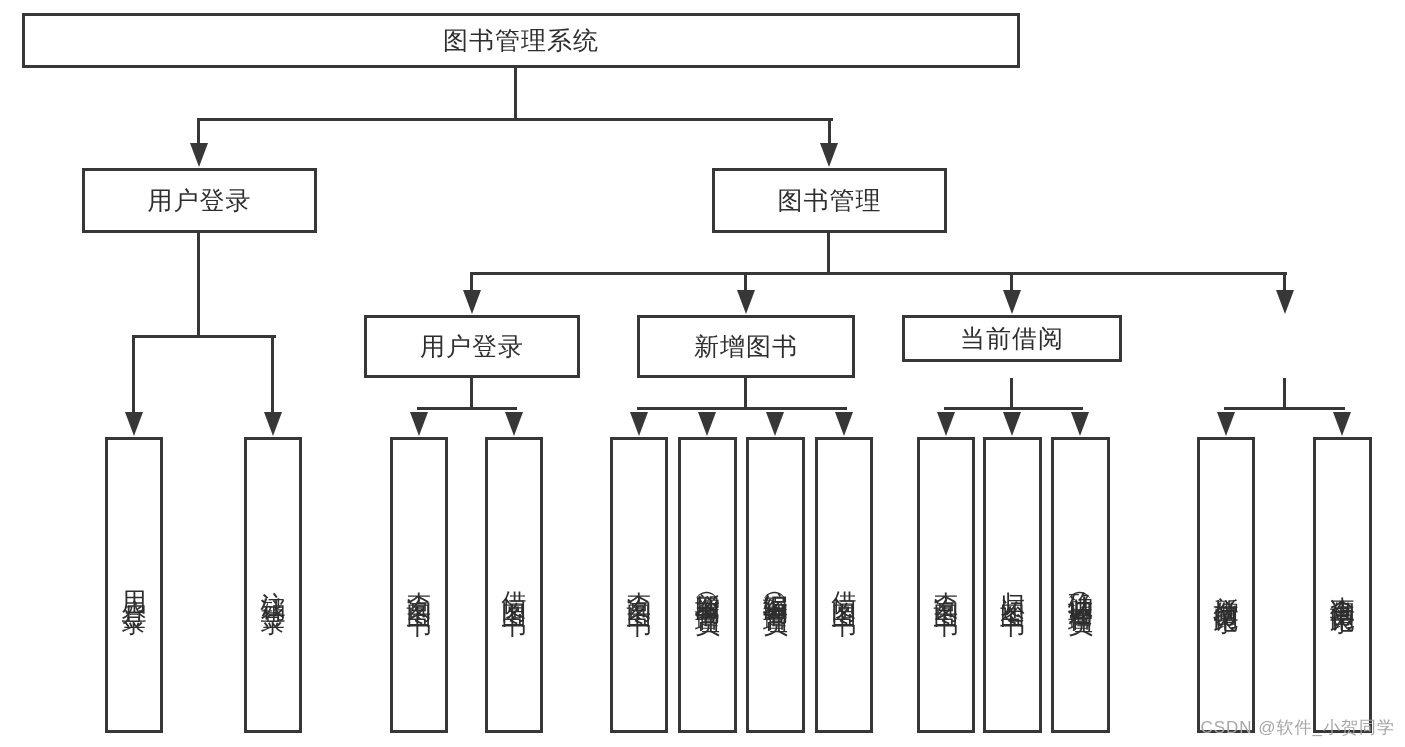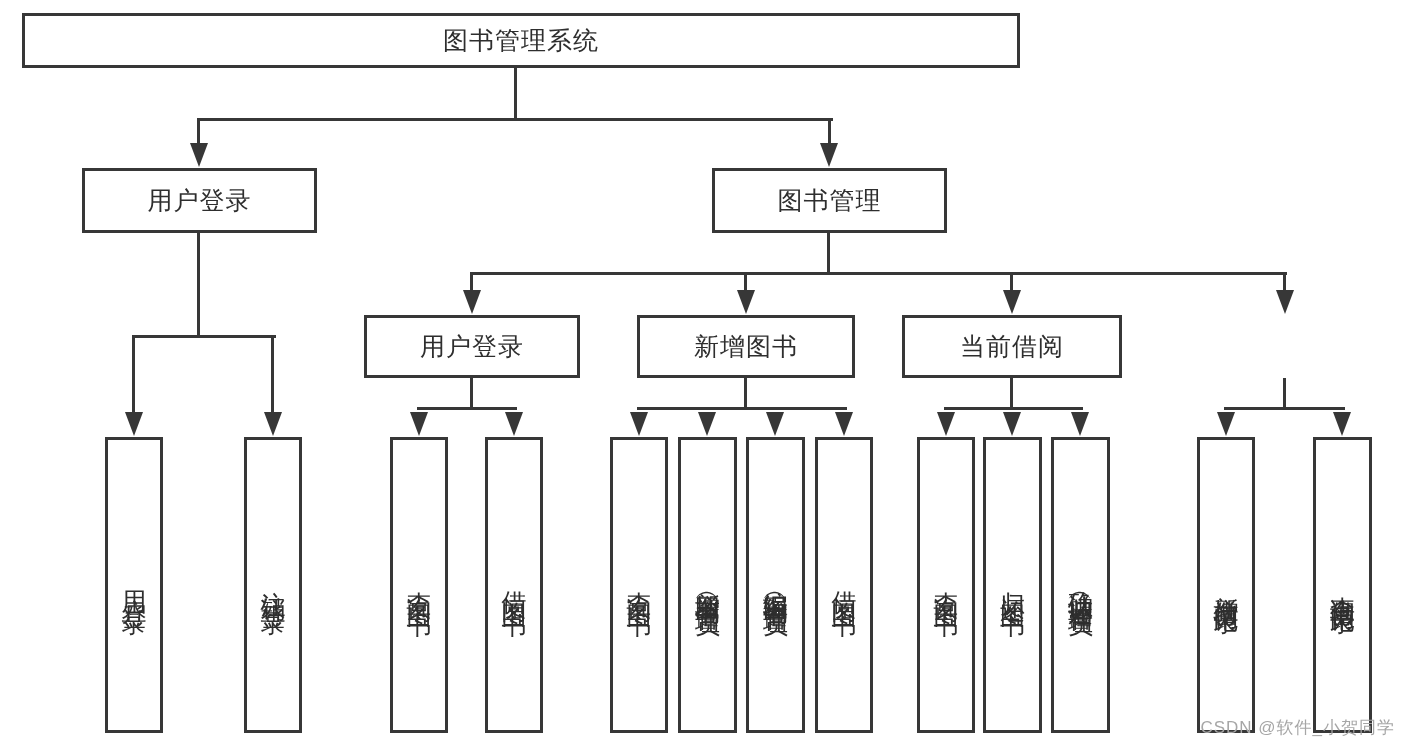--- a/index.html
+++ b/index.html
@@ -97,21 +97,21 @@
   <div class="line" style="left:744px;top:272px;width:3px;height:20px"></div>
   <div class="line" style="left:1010px;top:272px;width:3px;height:20px"></div>
   <div class="line" style="left:1283px;top:272px;width:3px;height:20px"></div>
   <div class="arrow" style="left:463px;top:290px"></div>
   <div class="arrow" style="left:737px;top:290px"></div>
   <div class="arrow" style="left:1003px;top:290px"></div>
   <div class="arrow" style="left:1276px;top:290px"></div>
 
   <div class="node h-node" style="left:364px;top:315px;width:216px;height:63px">用户登录</div>
   <div class="node h-node" style="left:637px;top:315px;width:218px;height:63px">新增图书</div>
-  <div class="node h-node" style="left:902px;top:315px;width:220px;height:63px">当前借阅</div>
+  <div class="node h-node" style="left:902px;top:315px;width:220px;height:47px">当前借阅</div>
 
   <div class="line" style="left:470px;top:378px;width:3px;height:32px"></div>
   <div class="line" style="left:417px;top:407px;width:100px;height:3px"></div>
   <div class="arrow" style="left:410px;top:412px"></div>
   <div class="arrow" style="left:505px;top:412px"></div>
 
   <div class="line" style="left:744px;top:378px;width:3px;height:32px"></div>
   <div class="line" style="left:637px;top:407px;width:210px;height:3px"></div>
   <div class="arrow" style="left:630px;top:412px"></div>
   <div class="arrow" style="left:698px;top:412px"></div>

